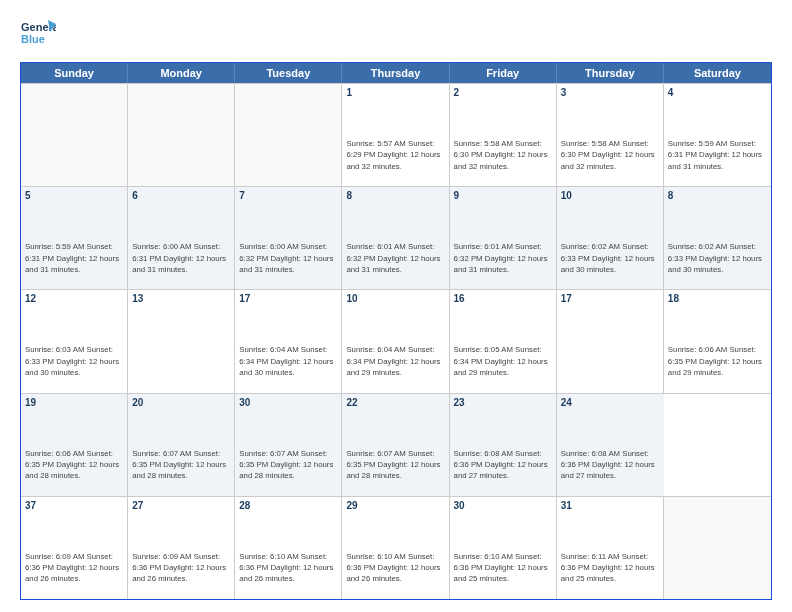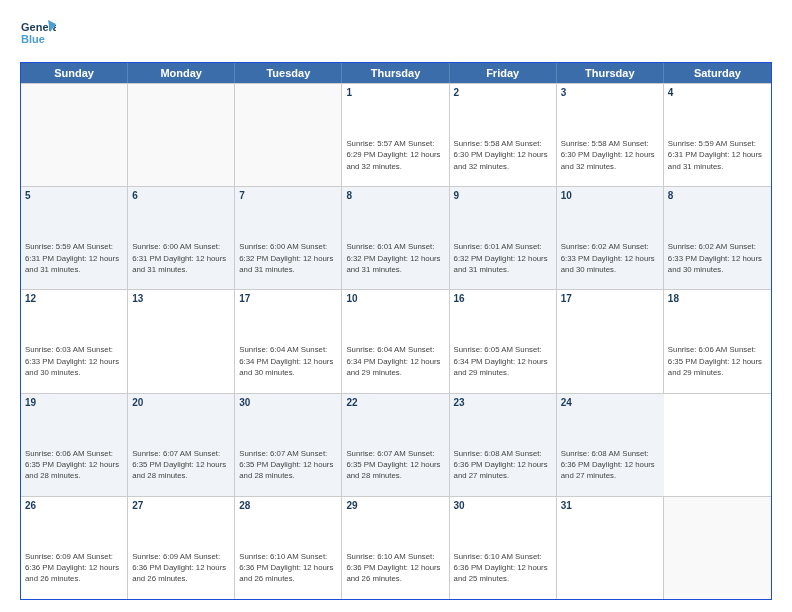--- a/index.html
+++ b/index.html
@@ -293,21 +293,21 @@
           <div class="cal-cell shaded">
             <div class="day-num">24</div>
             <div class="day-info">Sunrise: 6:08 AM
 Sunset: 6:36 PM
 Daylight: 12 hours
 and 27 minutes.</div>
           </div>
         </div>
         <div class="cal-row">
           <div class="cal-cell">
-            <div class="day-num">26</div>
+            <div class="day-num">37</div>
             <div class="day-info">Sunrise: 6:09 AM
 Sunset: 6:36 PM
 Daylight: 12 hours
 and 26 minutes.</div>
           </div>
           <div class="cal-cell">
             <div class="day-num">27</div>
             <div class="day-info">Sunrise: 6:09 AM
 Sunset: 6:36 PM
 Daylight: 12 hours
@@ -329,18 +329,22 @@
           </div>
           <div class="cal-cell">
             <div class="day-num">30</div>
             <div class="day-info">Sunrise: 6:10 AM
 Sunset: 6:36 PM
 Daylight: 12 hours
 and 25 minutes.</div>
           </div>
           <div class="cal-cell">
             <div class="day-num">31</div>
+            <div class="day-info">Sunrise: 6:11 AM
+Sunset: 6:36 PM
+Daylight: 12 hours
+and 25 minutes.</div>
           </div>
           <div class="cal-cell empty"></div>
         </div>
       </div>
   </div>
 </div>
 
 </body></html>

